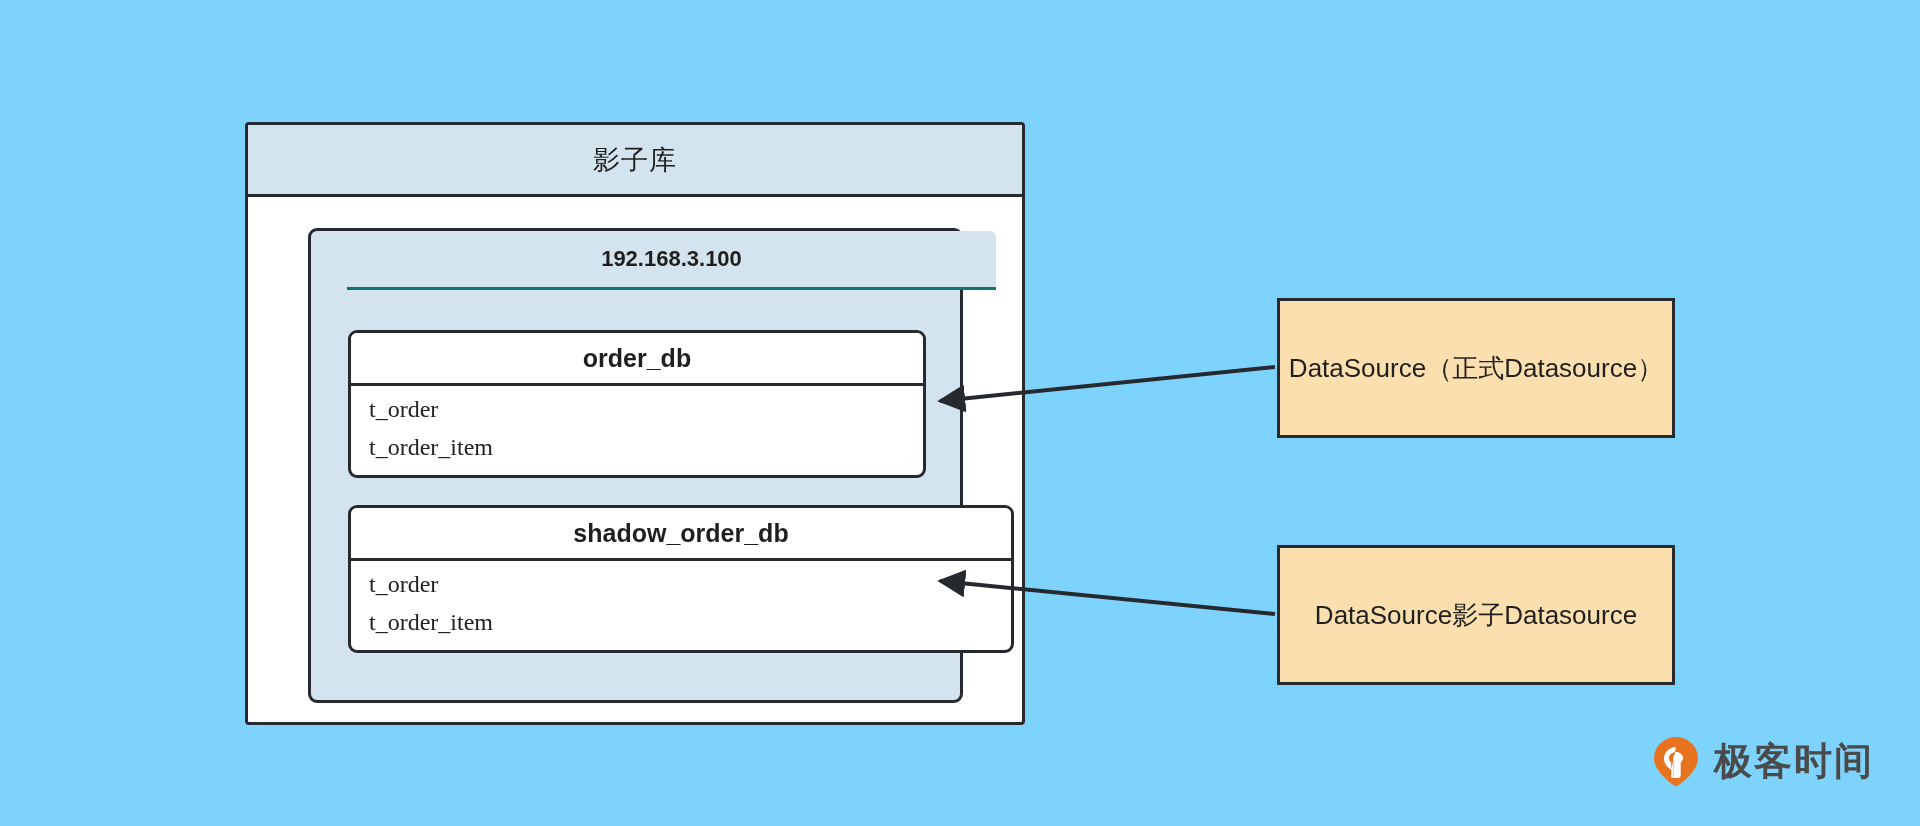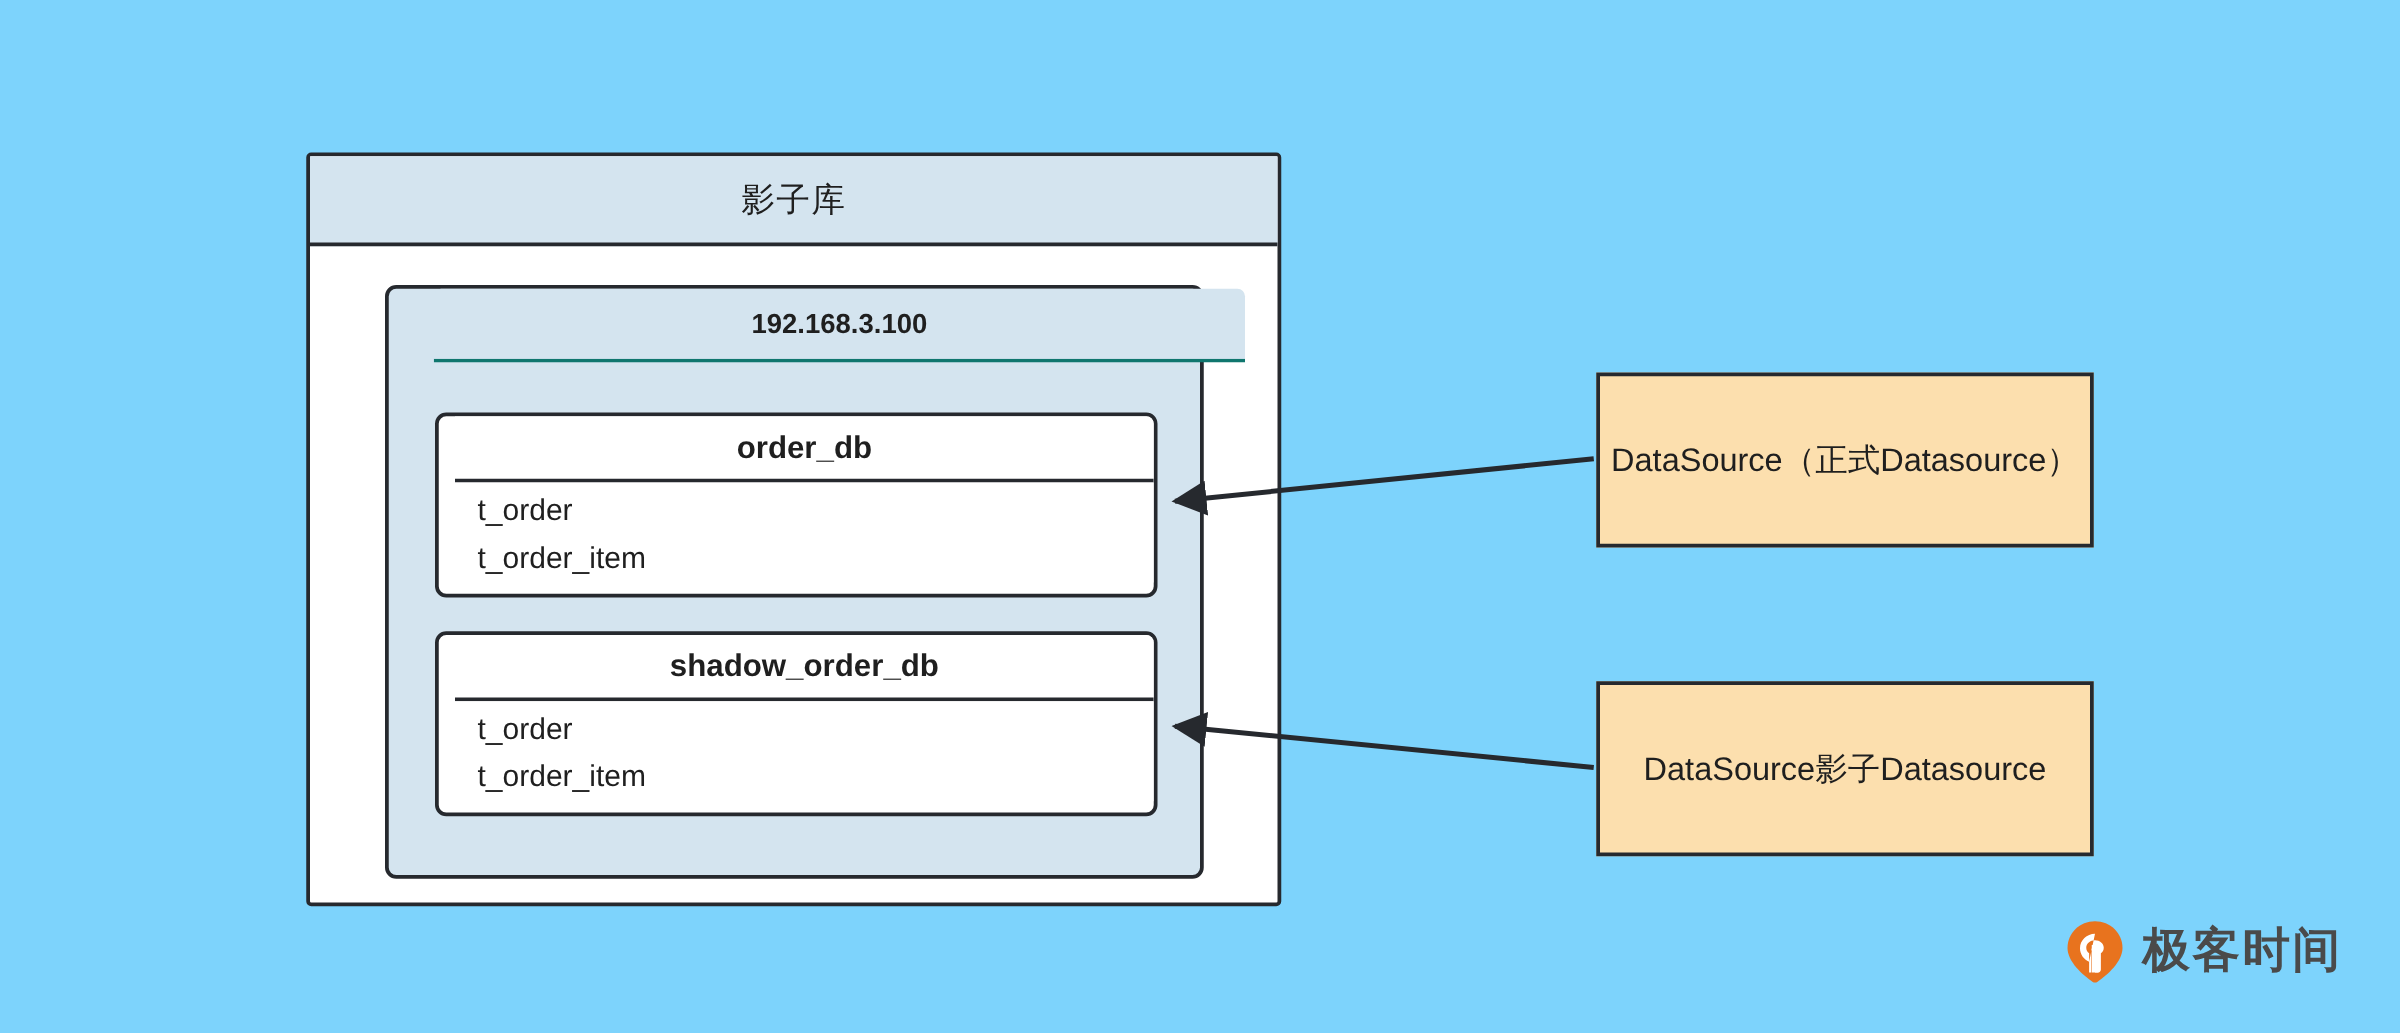--- a/index.html
+++ b/index.html
@@ -81,24 +81,23 @@
   }
 
   
   .db-card {
     position: absolute;
     border: 3px solid #26292e;
     border-radius: 9px;
     background: #ffffff;
     box-sizing: border-box;
     overflow: hidden;
-    padding-left: 13px;
   }
   .db-card.order   { left: 348px; top: 330px; width: 578px; height: 148px; }
-  .db-card.shadow  { left: 348px; top: 505px; width: 578px; height: 148px; }
+  .db-card.shadow  { left: 348px; top: 505px; width: 666px; height: 148px; }
 
   .db-head {
     height: 53px;
     border-bottom: 3px solid #26292e;
     display: flex;
     align-items: center;
     justify-content: center;
     font-size: 25px;
     font-weight: 700;
     color: #1f1f1f;
@@ -107,20 +106,21 @@
   }
   .db-body {
     padding: 4px 0 0 18px;
     background: #ffffff;
   }
   .db-row {
     font-size: 24px;
     line-height: 38px;
     color: #1f1f1f;
     white-space: nowrap;
+    font-family: Liberation Serif, serif;
   }
 
   
   .ds-box {
     position: absolute;
     border: 3px solid #26292e;
     background: #fcdfae;
     box-sizing: border-box;
     display: flex;
     flex-direction: row;

